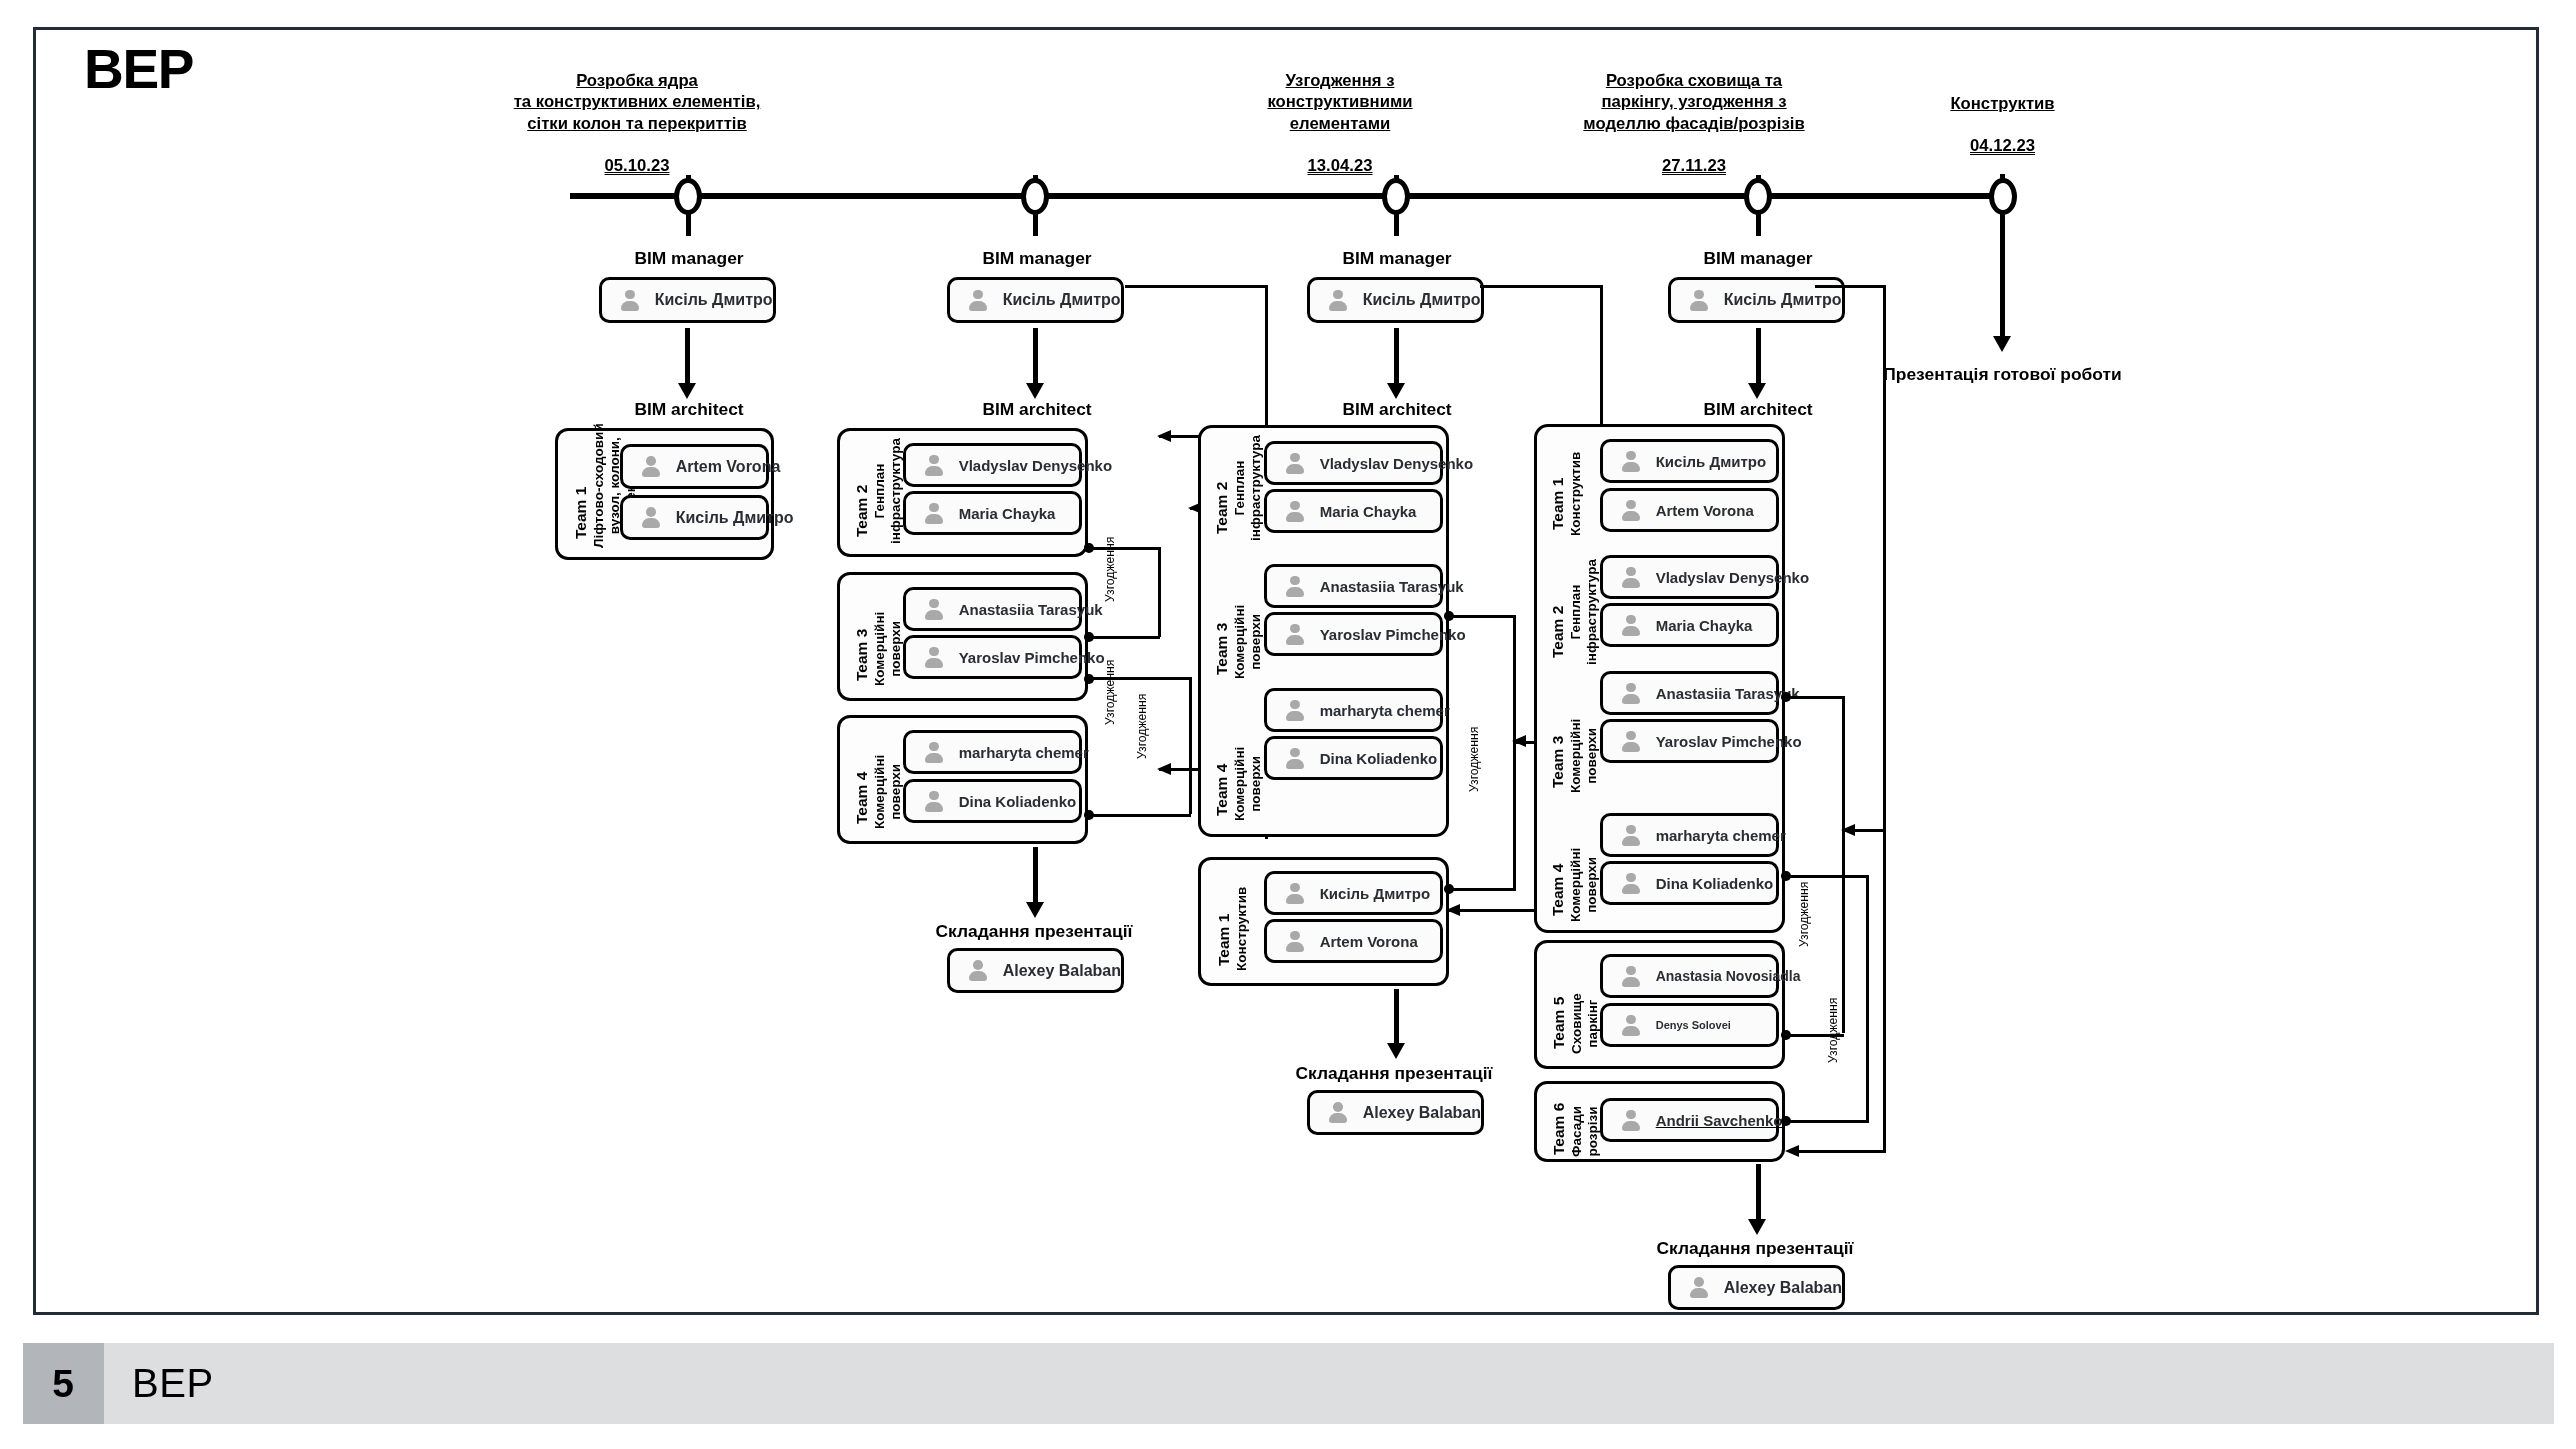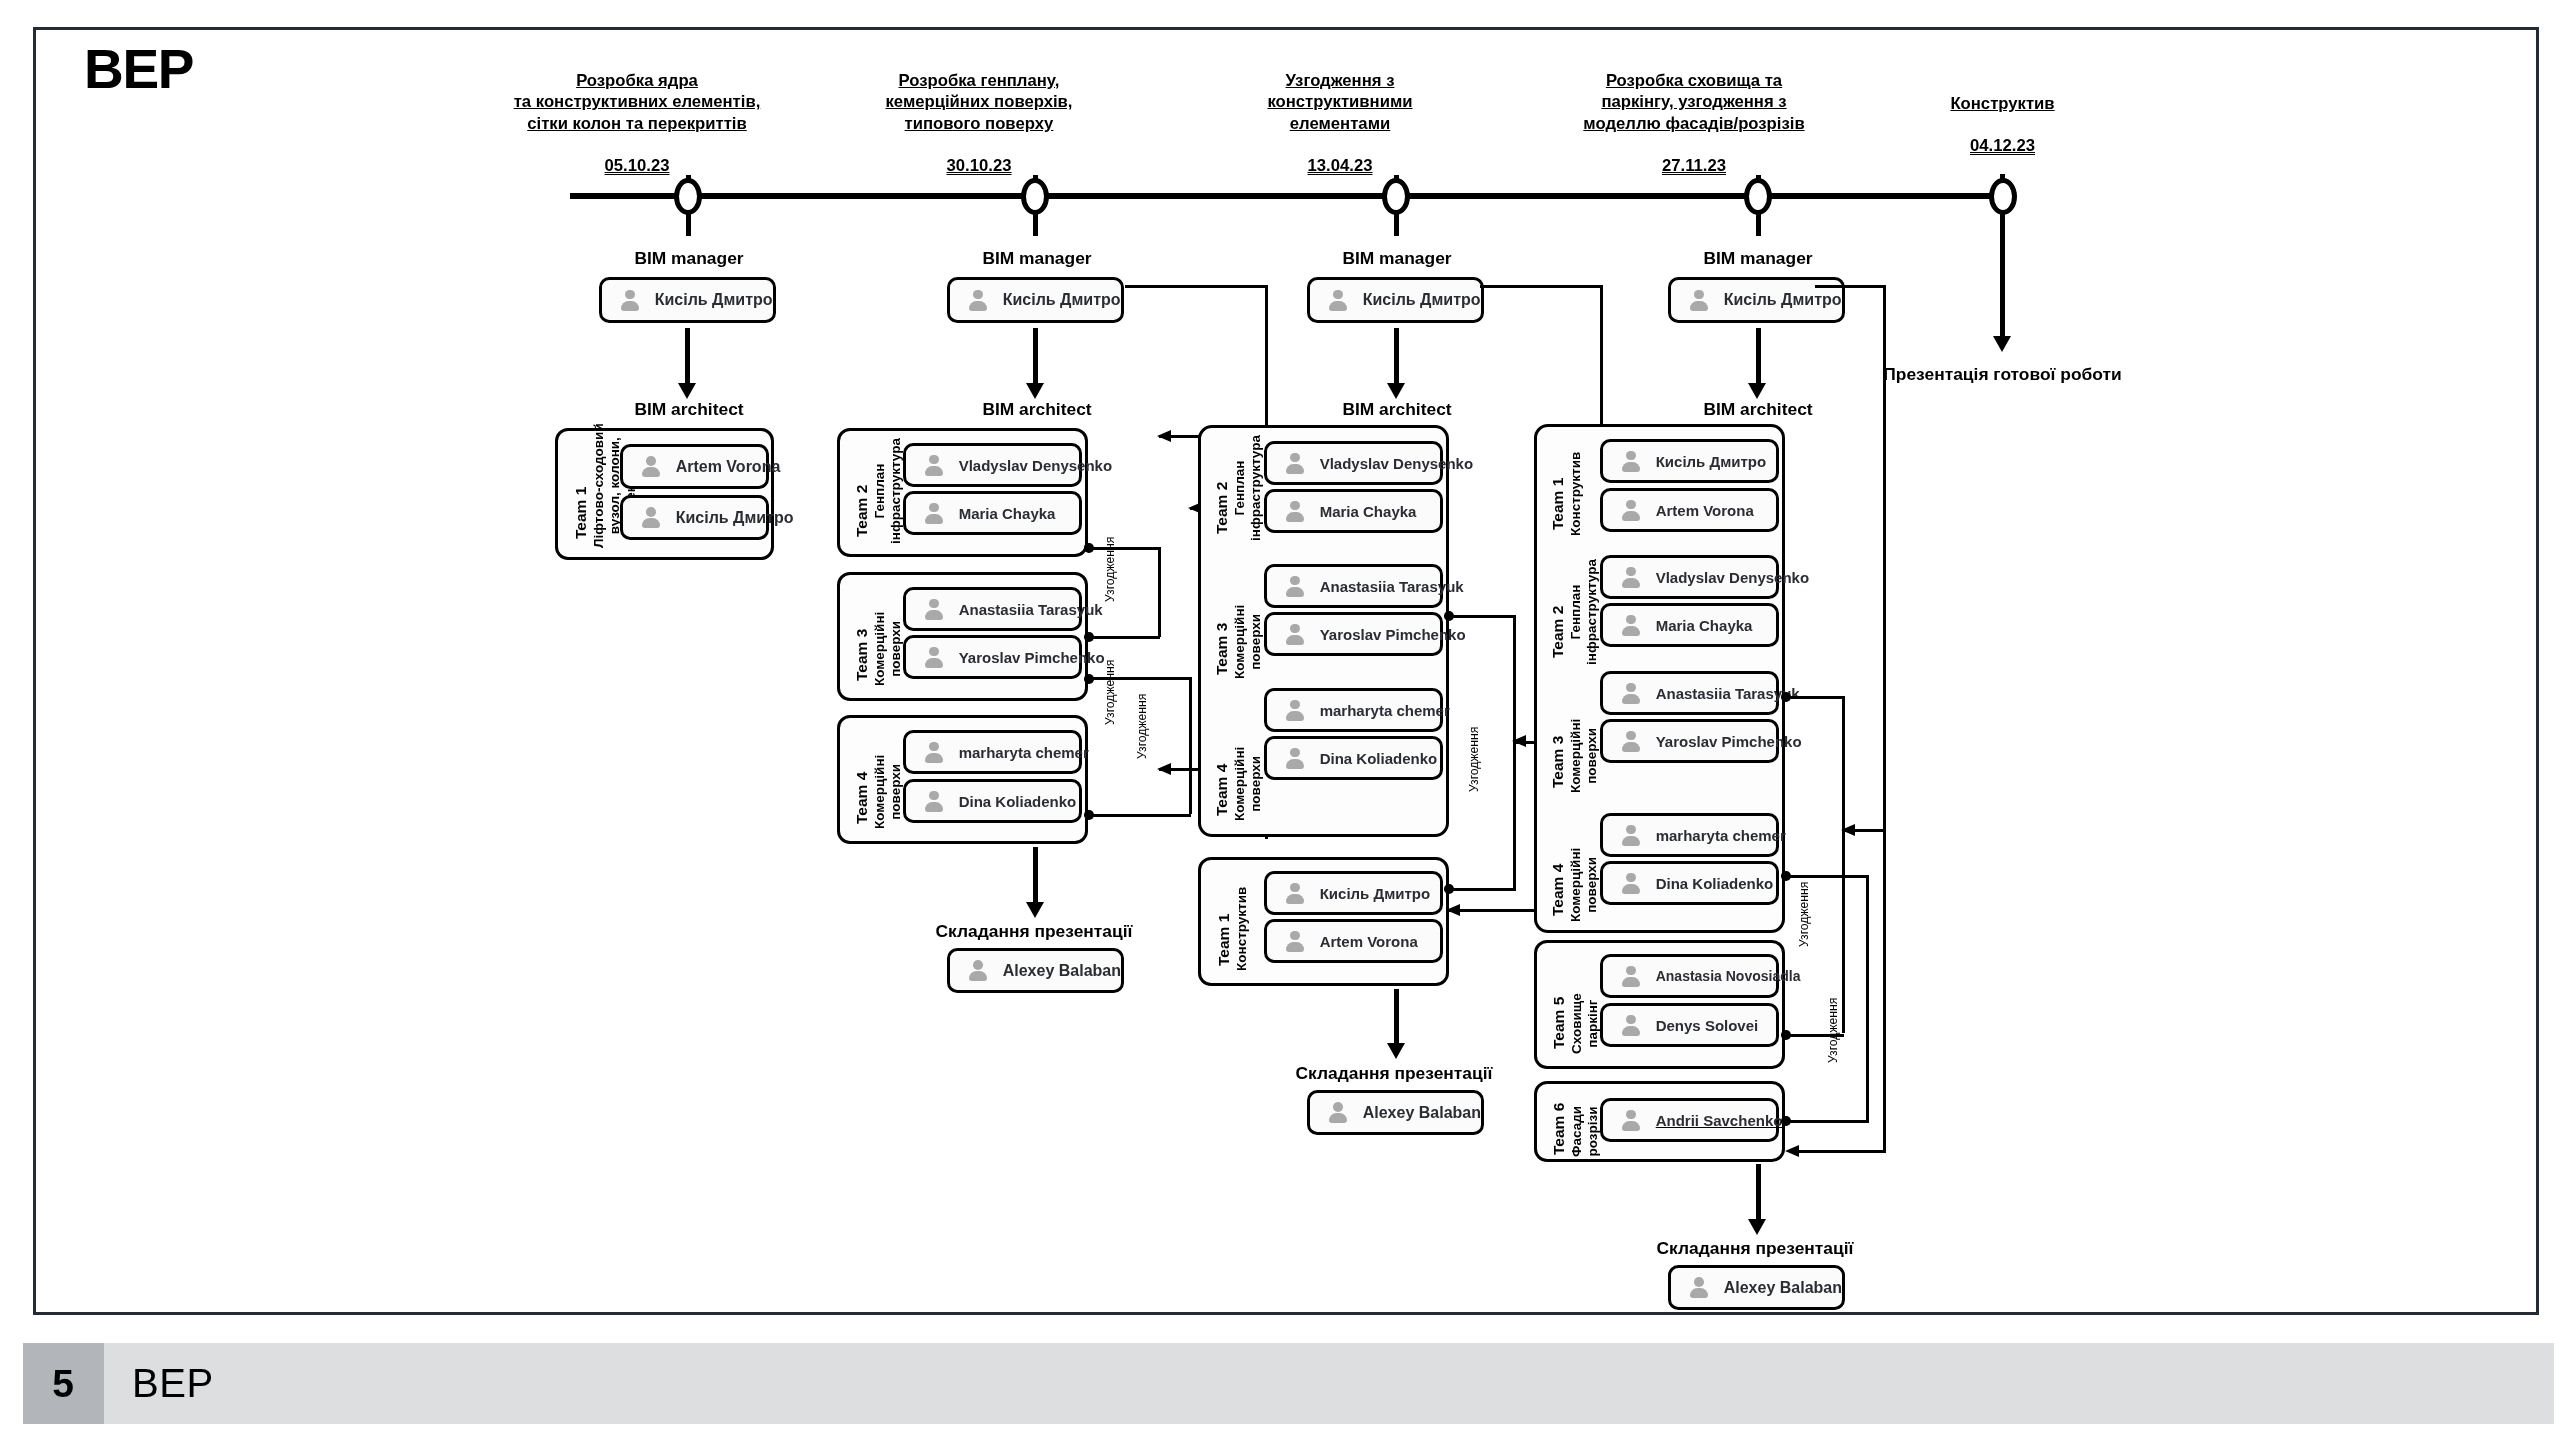--- a/index.html
+++ b/index.html
@@ -65,26 +65,20 @@
   <div class="milestone" style="left:502px;top:70px;width:270px;">
     <div class="ms-title">Розробка ядра
 та конструктивних елементів,
 сітки колон та перекриттів</div>
     <div class="ms-date">05.10.23</div>
   </div>
   <div class="tl-tick" style="left:686px;top:175px;height:18px;"></div>
   <div class="tl-node" style="left:674px;top:178px;"></div>
   <div class="tl-tick" style="left:686px;top:213px;height:23px;"></div>
 
-  <div class="milestone" style="left:850px;top:70px;width:258px;">
-    <div class="ms-title">Розробка генплану,
-кемерційних поверхів,
-типового поверху</div>
-    <div class="ms-date">30.10.23</div>
-  </div>
   <div class="tl-tick" style="left:1033px;top:175px;height:18px;"></div>
   <div class="tl-node" style="left:1021px;top:178px;"></div>
   <div class="tl-tick" style="left:1033px;top:213px;height:23px;"></div>
 
   <div class="milestone" style="left:1211px;top:70px;width:258px;">
     <div class="ms-title">Узгодження з
 конструктивними
 елементами</div>
     <div class="ms-date">13.04.23</div>
   </div>
@@ -453,21 +447,21 @@
         <span class="head"></span>
         <span class="body"></span>
       </span>
     <span class="pname" style="font-size:14px;">Anastasia Novosiadla</span>
   </div>
   <div class="person" style="left:1600px;top:1003px;width:179px;height:44px;">
     <span class="avatar">
         <span class="head"></span>
         <span class="body"></span>
       </span>
-    <span class="pname" style="font-size:15px;">Denys Solovei</span>
+    <span class="pname" style="font-size:11px;">Denys Solovei</span>
   </div>
 
   <div class="teambox" style="left:1534px;top:1081px;width:251px;height:81px;">
     <div class="vlabel" style="left:13px;top:71px;">Team 6</div>
     <div class="vlabel2" style="left:32px;top:73px;">Фасади
 розрізи</div>
   </div>
   <div class="person" style="left:1600px;top:1098px;width:179px;height:44px;text-decoration:underline;">
     <span class="avatar">
         <span class="head"></span>

